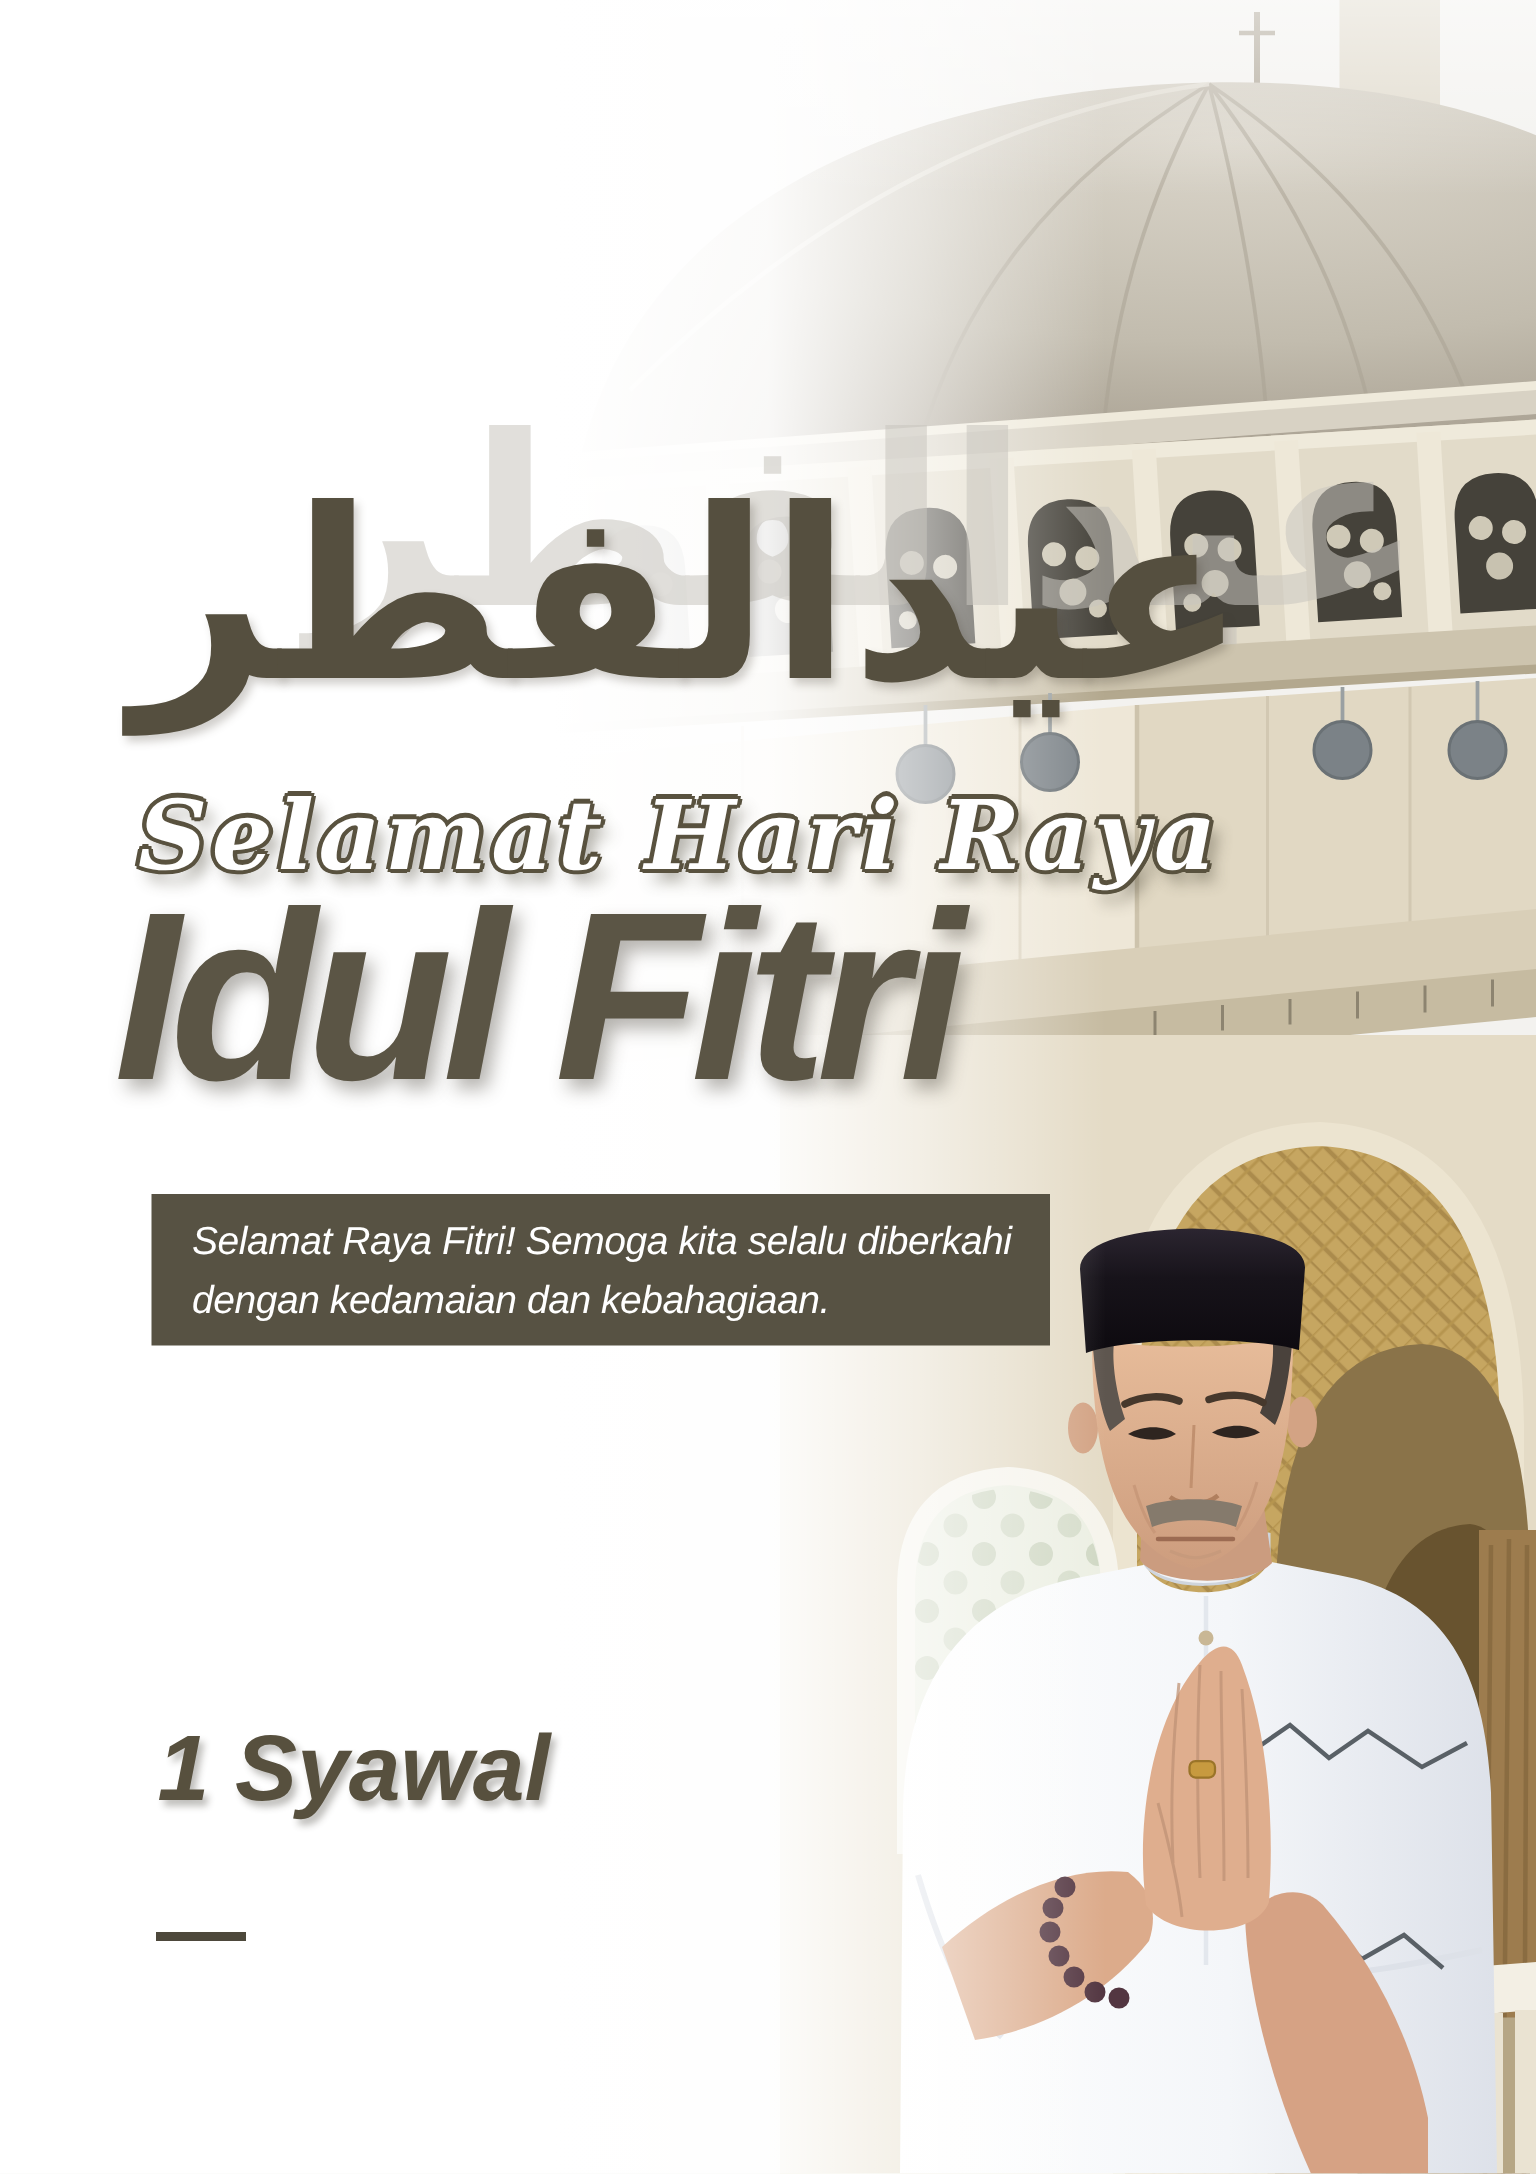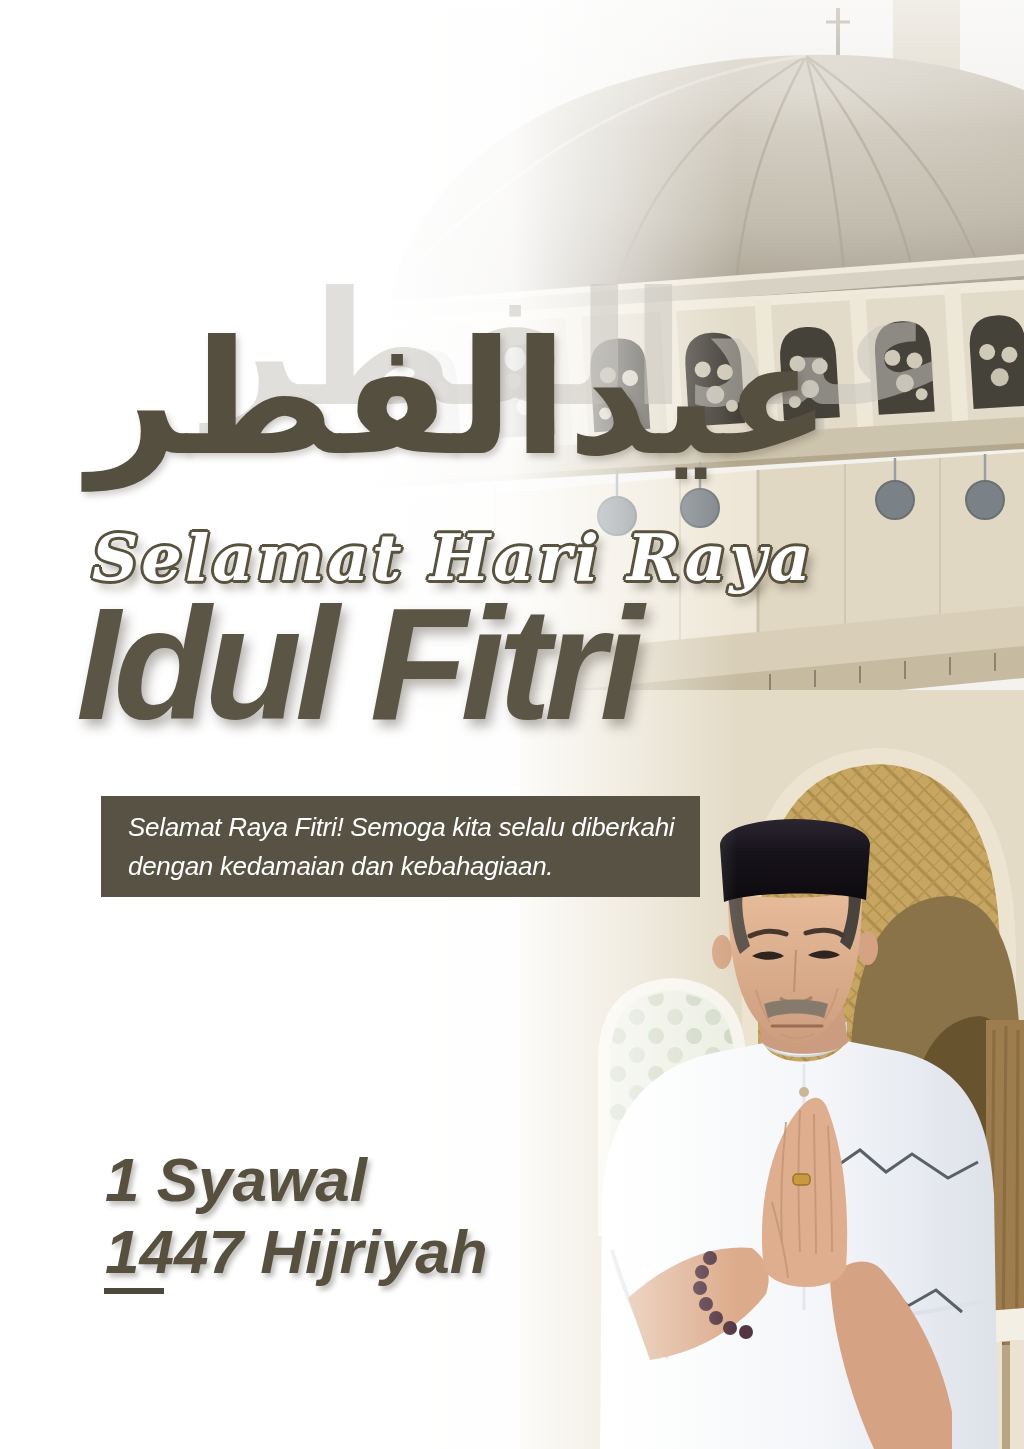--- a/index.html
+++ b/index.html
@@ -361,19 +361,18 @@
 
   <div class="main-title">Idul Fitri</div>
 
   <div class="message-banner">
     <div class="line">Selamat Raya Fitri! Semoga kita selalu diberkahi</div>
     <div class="line">dengan kedamaian dan kebahagiaan.</div>
   </div>
 
   <div class="date-block">
     <div>1 Syawal</div>
-    <div>1447 Hijriyah</div>
   </div>
 
   <div class="divider-line"></div>
 
 
 </div>
 
 </body></html>

